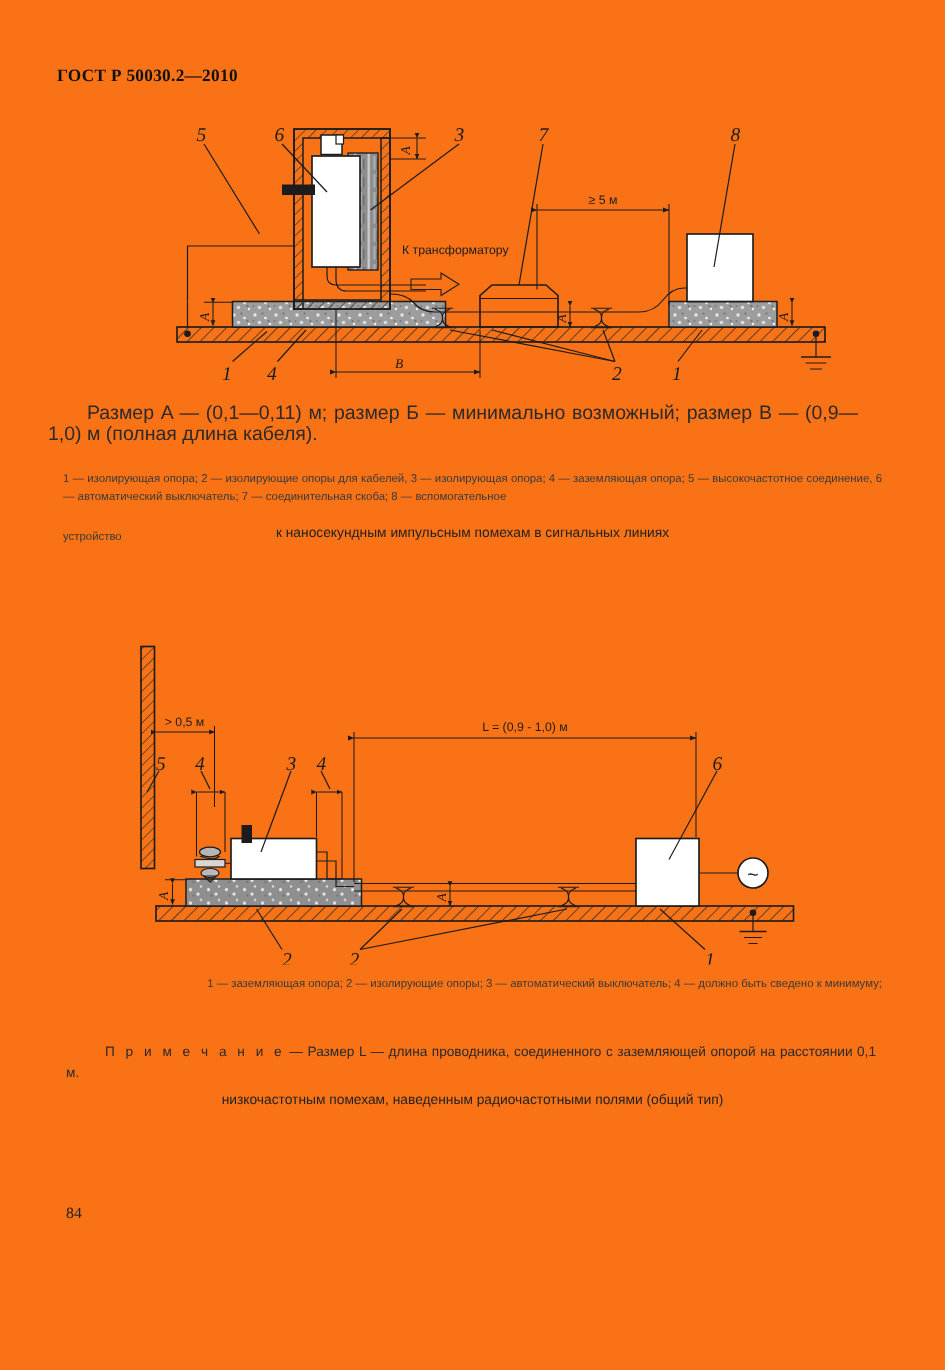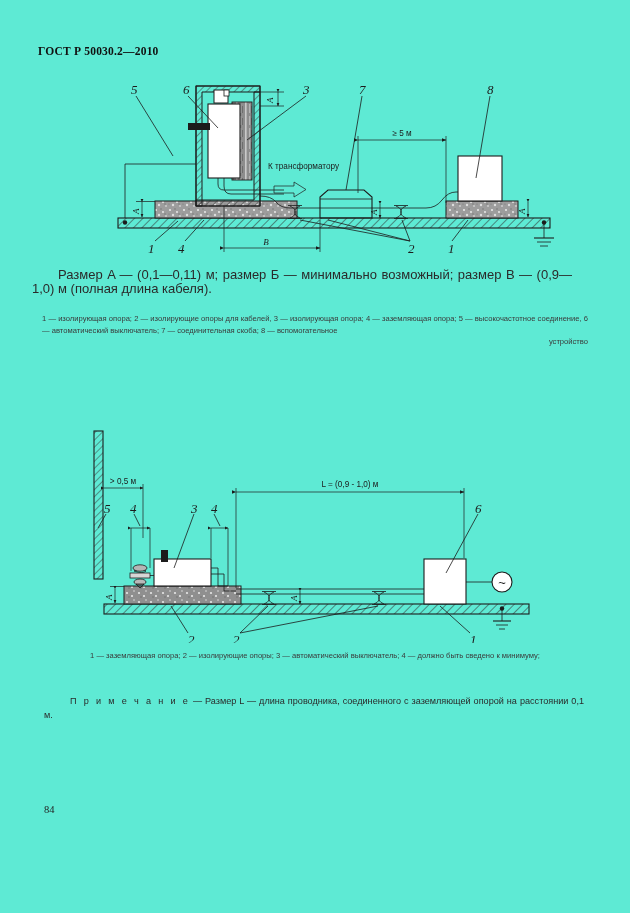--- a/index.html
+++ b/index.html
@@ -11,21 +11,21 @@
     width: 630px;
     height: 913px;
     position: relative;
     font-family: "Liberation Sans", sans-serif;
     color: #1a1a1a;
     overflow: hidden;
   }
   .page {
     position: absolute;
     inset: 0;
-    background: #5eead4;
+    background: #f97316;
   }
   .std-header {
     position: absolute;
     left: 38px;
     top: 45px;
     font-size: 11.5px;
     font-weight: bold;
     letter-spacing: 0.2px;
     font-family: "Liberation Serif", serif;
     color: #111;
@@ -46,23 +46,23 @@
     text-align: justify;
   }
   .dimension-note .indent { display: inline-block; width: 26px; }
   .legend {
     font-size: 7.6px;
     line-height: 11.5px;
     color: #3a3a3a;
     text-align: justify;
   }
   #legend-19 { left: 42px; top: 313px; width: 546px; }
-  #legend-19 .lastline { display: block; text-align: right; }
+  #legend-19 .lastline { display: block; text-align: left; margin-top: 16px; }
   #legend-20 { left: 42px; top: 650px; width: 546px; text-align: center; }
-  #legend-20 .l1 { display: block; text-align: center; }
+  #legend-20 .l1 { display: block; text-align: right; }
   #legend-20 .l2 { display: block; text-align: center; }
 
   .fig-caption {
     font-size: 9.2px;
     line-height: 14px;
     text-align: center;
     color: #222;
   }
   #caption-19 { left: 65px; top: 348px; width: 500px; }
   #caption-20 { left: 65px; top: 726px; width: 500px; }
@@ -292,20 +292,21 @@
   <div class="para dimension-note">
     <span class="indent"></span><span>Размер A — (0,1—0,11) м;  размер Б — минимально  возможный;  размер В — (0,9—1,0) м (полная длина кабеля).</span>
   </div>
 
   <div class="para legend" id="legend-19">
     <span>1 —  изолирующая опора; 2 — изолирующие опоры для кабелей, 3 —  изолирующая опора; 4 —  заземляющая опора; 5 — высокочастотное   соединение,   6  —   автоматический   выключатель;   7 — соединительная  скоба; 8 — вспомогательное</span>
     <span class="lastline">устройство</span>
   </div>
 
   <div class="para fig-caption" id="caption-19">
+    <span class="l2">к наносекундным импульсным помехам в сигнальных линиях</span>
   </div>
 
   <div class="fig-block" id="figure-20">
     <svg width="574" height="215" viewBox="0 0 574 215">
       <defs>
         <marker id="ar2" markerWidth="7" markerHeight="7" refX="6" refY="3" orient="auto">
           <path d="M0,0.4 L6.4,3 L0,5.6 z" fill="#1c1c1c"></path>
         </marker>
         <marker id="arS2" markerWidth="6" markerHeight="6" refX="5" refY="2.6" orient="auto">
           <path d="M0,0.3 L5.2,2.6 L0,4.9 z" fill="#1c1c1c"></path>
@@ -430,17 +431,18 @@
 
   <div class="para legend" id="legend-20">
     <span class="l1">1 — заземляющая опора; 2 — изолирующие опоры; 3 — автоматический выключатель; 4 — должно быть сведено к минимуму;</span>
   </div>
 
   <div class="para note-block">
     <span class="indent"></span><span class="note-word">П р и м е ч а н и е</span><span> — Размер L — длина  проводника,  соединенного с заземляющей опорой на расстоянии 0,1 м.</span>
   </div>
 
   <div class="para fig-caption" id="caption-20">
+    <span class="l2">низкочастотным помехам, наведенным радиочастотными полями (общий тип)</span>
   </div>
 
   <div class="page-number">84</div>
 
 </div>
 
 </body></html>

